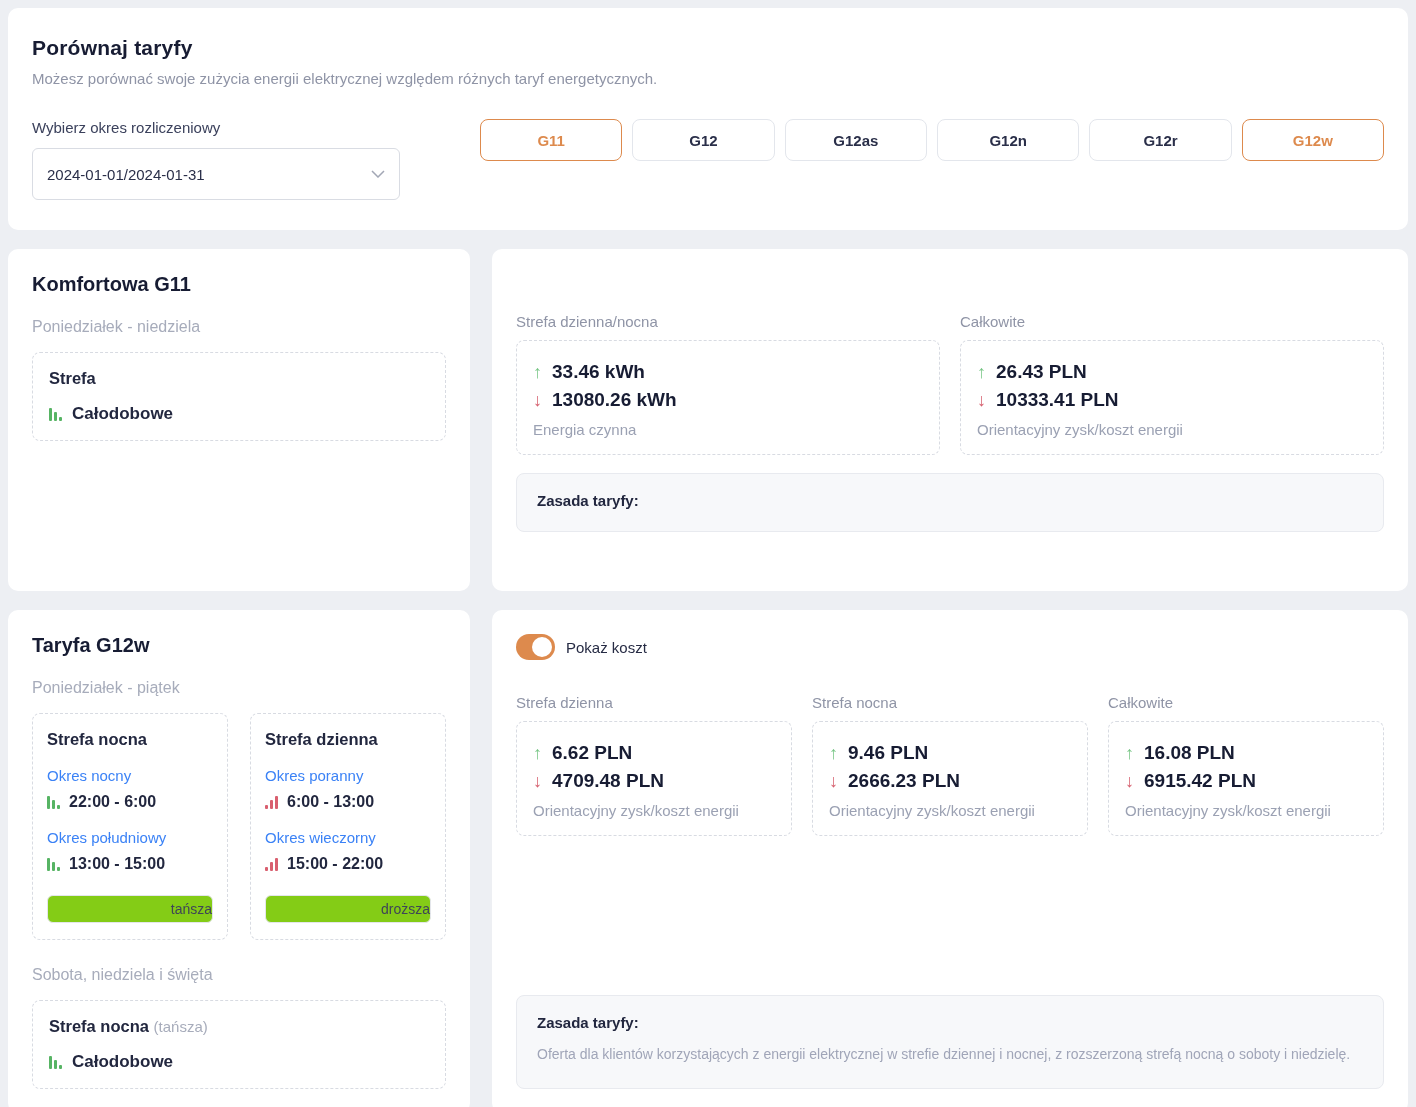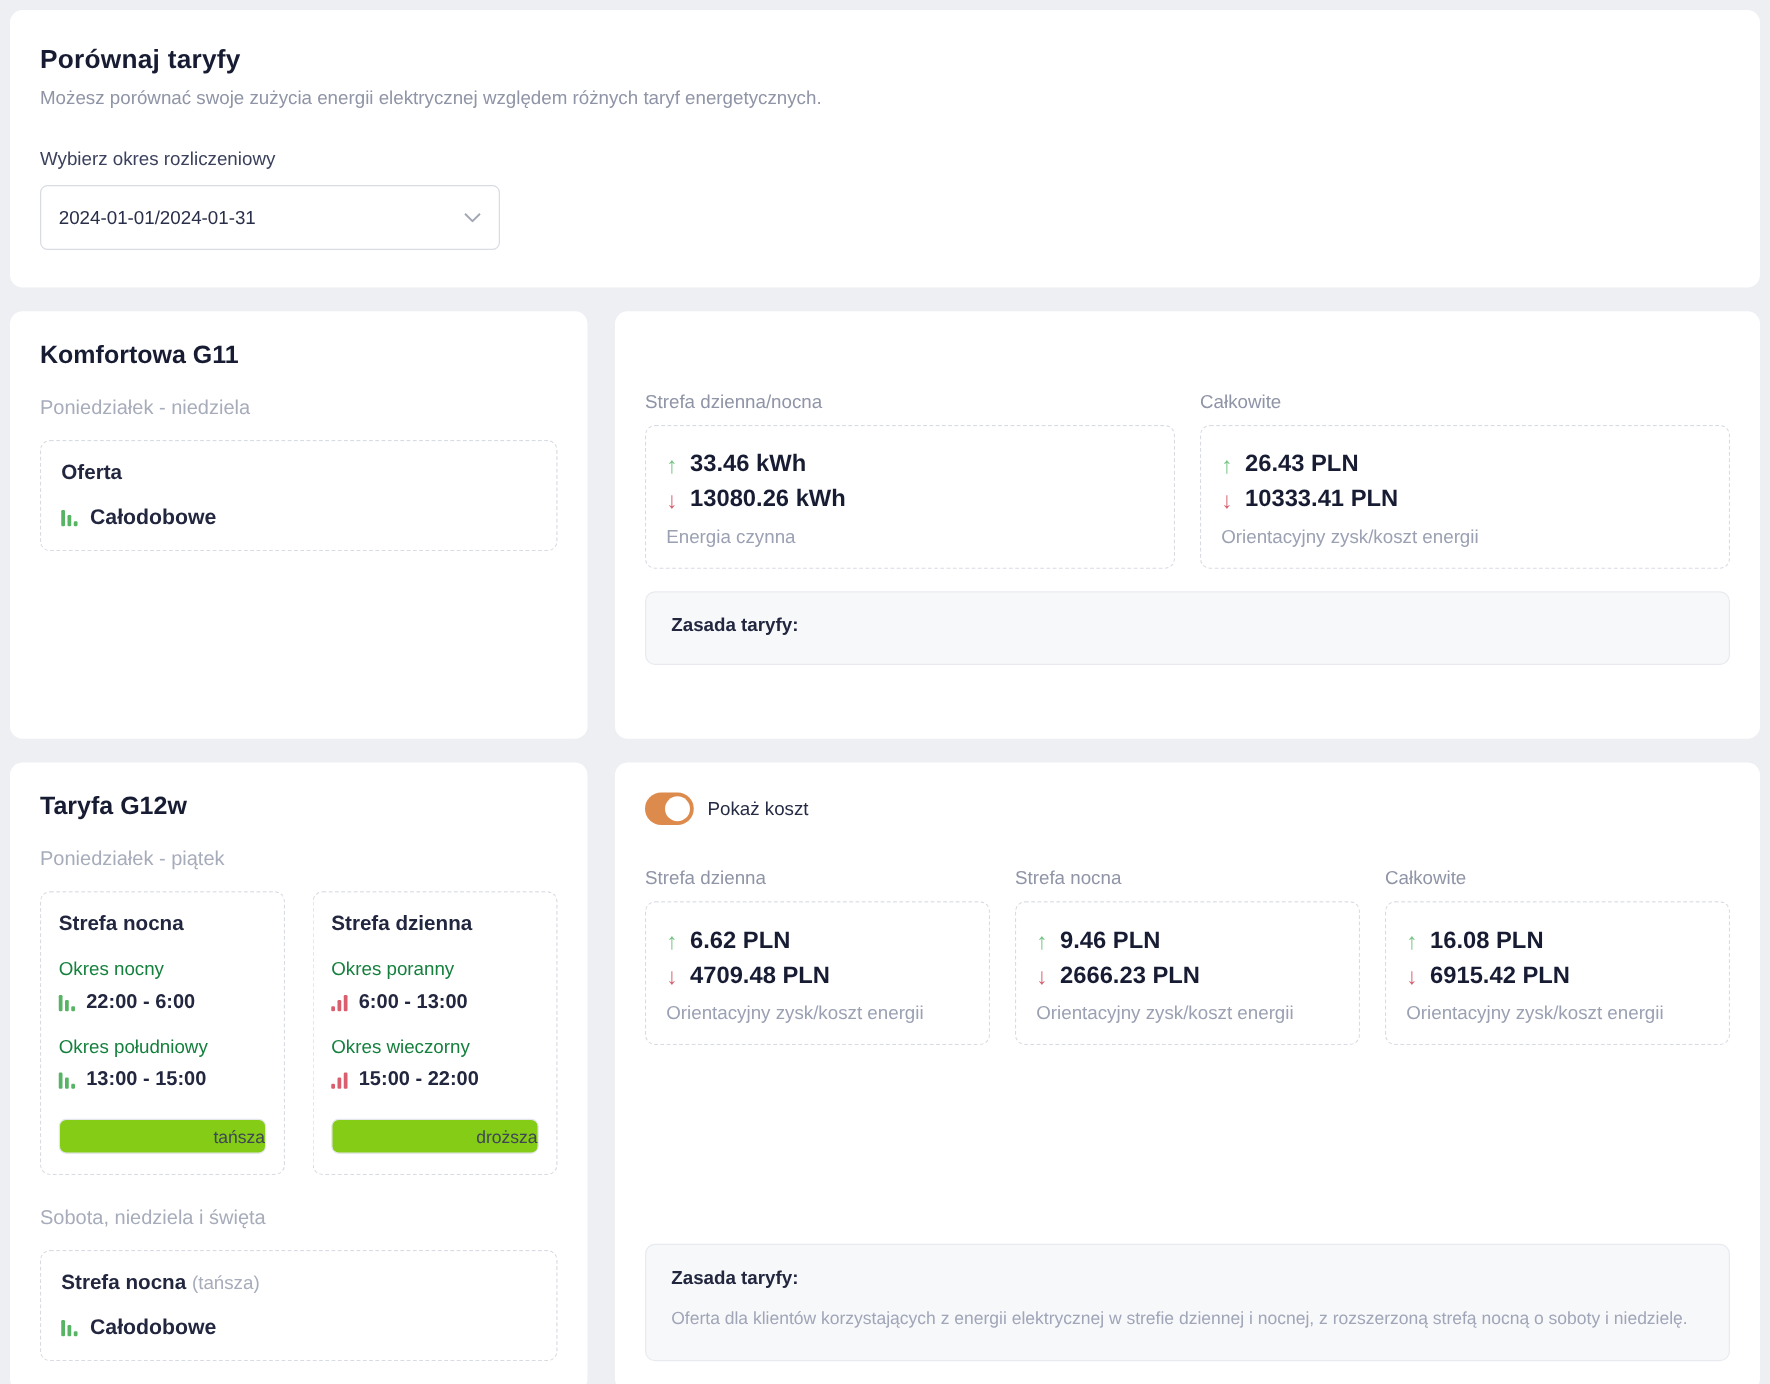--- a/index.html
+++ b/index.html
@@ -57,21 +57,21 @@
   .bars-desc i:nth-child(1) { height: 13px; }
   .bars-desc i:nth-child(2) { height: 9px; }
   .bars-desc i:nth-child(3) { height: 4px; }
   .bars-asc i:nth-child(1) { height: 4px; }
   .bars-asc i:nth-child(2) { height: 9px; }
   .bars-asc i:nth-child(3) { height: 13px; }
   
   .zones-row { display: flex; gap: 22px; margin-top: 16px; }
   .zone-box { flex: 1; border: 1px dashed #d8dbe2; border-radius: 8px; padding: 16px 14px; }
   .period { margin-top: 18px; }
-  .period-label { font-size: 15px; color: #15803d; }
+  .period-label { font-size: 15px; color: #3b82f6; }
   .period-time { display: flex; align-items: center; gap: 9px; margin-top: 9px; }
   .period-time span.t { font-size: 16px; font-weight: 700; color: #22273f; }
   .price-badge {
     display: block; width: 100%; margin-top: 22px; padding: 5px 0;
     border: 1px solid #e4e6eb; border-radius: 6px; background: #84cc16;
     font-size: 14px; color: #3f4557; text-align: right; font-family: inherit;
   }
   .weekend-heading { margin-top: 26px; font-size: 16px; color: #a7acbb; }
   
   .card-panel { flex: 1; display: flex; flex-direction: column; }
@@ -124,30 +124,38 @@
         <div class="select">
           <span>2024-01-01/2024-01-31</span>
           <span class="chevron-icon">
             <svg width="14" height="8" viewBox="0 0 14 8">
                 <path d="M1 1l6 6 6-6" fill="none" stroke="#a2a7b5" stroke-width="1.5"></path>
               </svg>
           </span>
         </div>
       </div>
       <div class="control-col-right">
+        <div class="tariff-group">
+            <button class="tariff-btn selected">G11</button>
+            <button class="tariff-btn">G12</button>
+            <button class="tariff-btn">G12as</button>
+            <button class="tariff-btn">G12n</button>
+            <button class="tariff-btn">G12r</button>
+            <button class="tariff-btn selected">G12w</button>
+          </div>
       </div>
     </div>
   </section>
 
   <div class="row row-mid">
     <section class="card card-tariff">
       <h2 class="tariff-title">Komfortowa G11</h2>
       <div class="tariff-days">Poniedziałek - niedziela</div>
       <div class="dashed-box">
-        <div class="zone-title">Oferta</div>
+        <div class="zone-title">Strefa</div>
         <div class="zone-value-line">
           <span class="bars bars-green bars-desc">
               <i></i>
               <i></i>
               <i></i>
             </span>
           <span class="zone-value">Całodobowe</span>
         </div>
       </div>
     </section>

